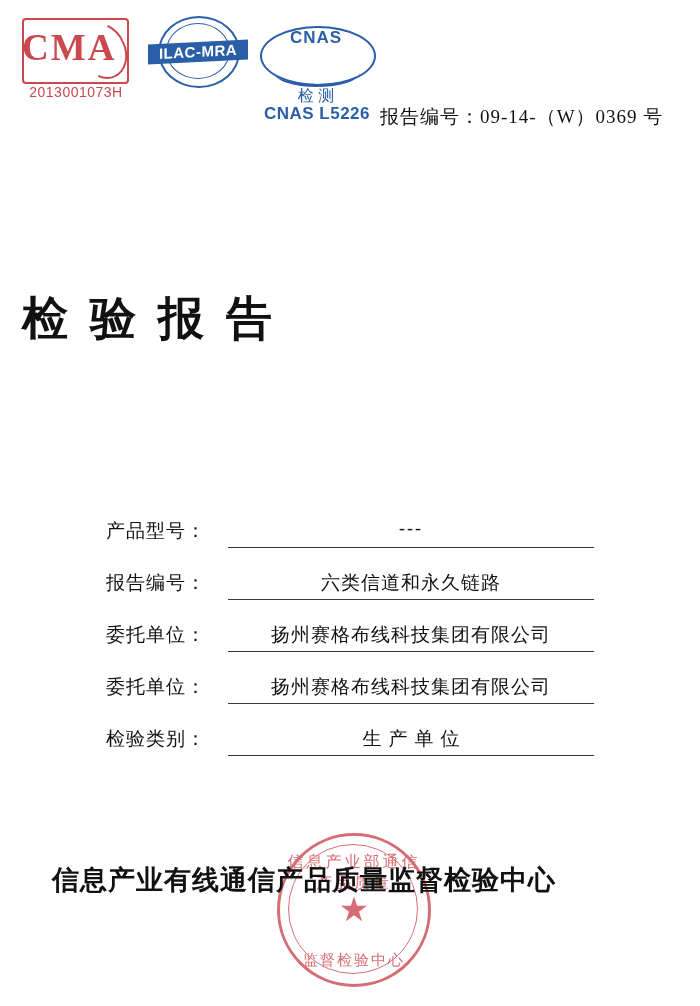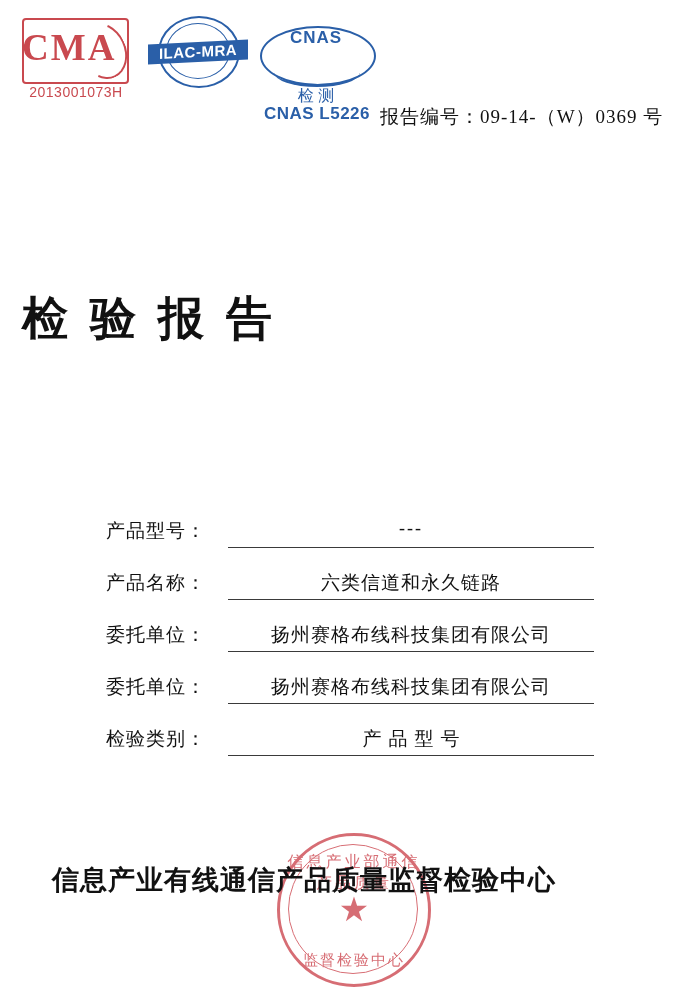--- a/index.html
+++ b/index.html
@@ -353,40 +353,40 @@
 
 <div class="fields">
 
   <div class="field-row">
     <div class="field-label">产品型号：</div>
     <div class="field-value dash">---</div>
     <div class="field-line"></div>
   </div>
 
   <div class="field-row">
-    <div class="field-label">产品名称：</div>
+    <div class="field-label">报告编号：</div>
     <div class="field-value">六类信道和永久链路</div>
     <div class="field-line"></div>
   </div>
 
   <div class="field-row">
     <div class="field-label">委托单位：</div>
     <div class="field-value">扬州赛格布线科技集团有限公司</div>
     <div class="field-line"></div>
   </div>
 
   <div class="field-row">
     <div class="field-label">委托单位：</div>
     <div class="field-value">扬州赛格布线科技集团有限公司</div>
     <div class="field-line"></div>
   </div>
 
   <div class="field-row">
     <div class="field-label">检验类别：</div>
-    <div class="field-value wide">产品型号</div>
+    <div class="field-value wide">生产单位</div>
     <div class="field-line"></div>
   </div>
 
 </div>
 
 <div class="seal">
   <div class="seal-inner"></div>
   <div class="seal-text-top">信息产业部通信产品质量</div>
   <div class="seal-star">★</div>
   <div class="seal-text-bottom">监督检验中心</div>

